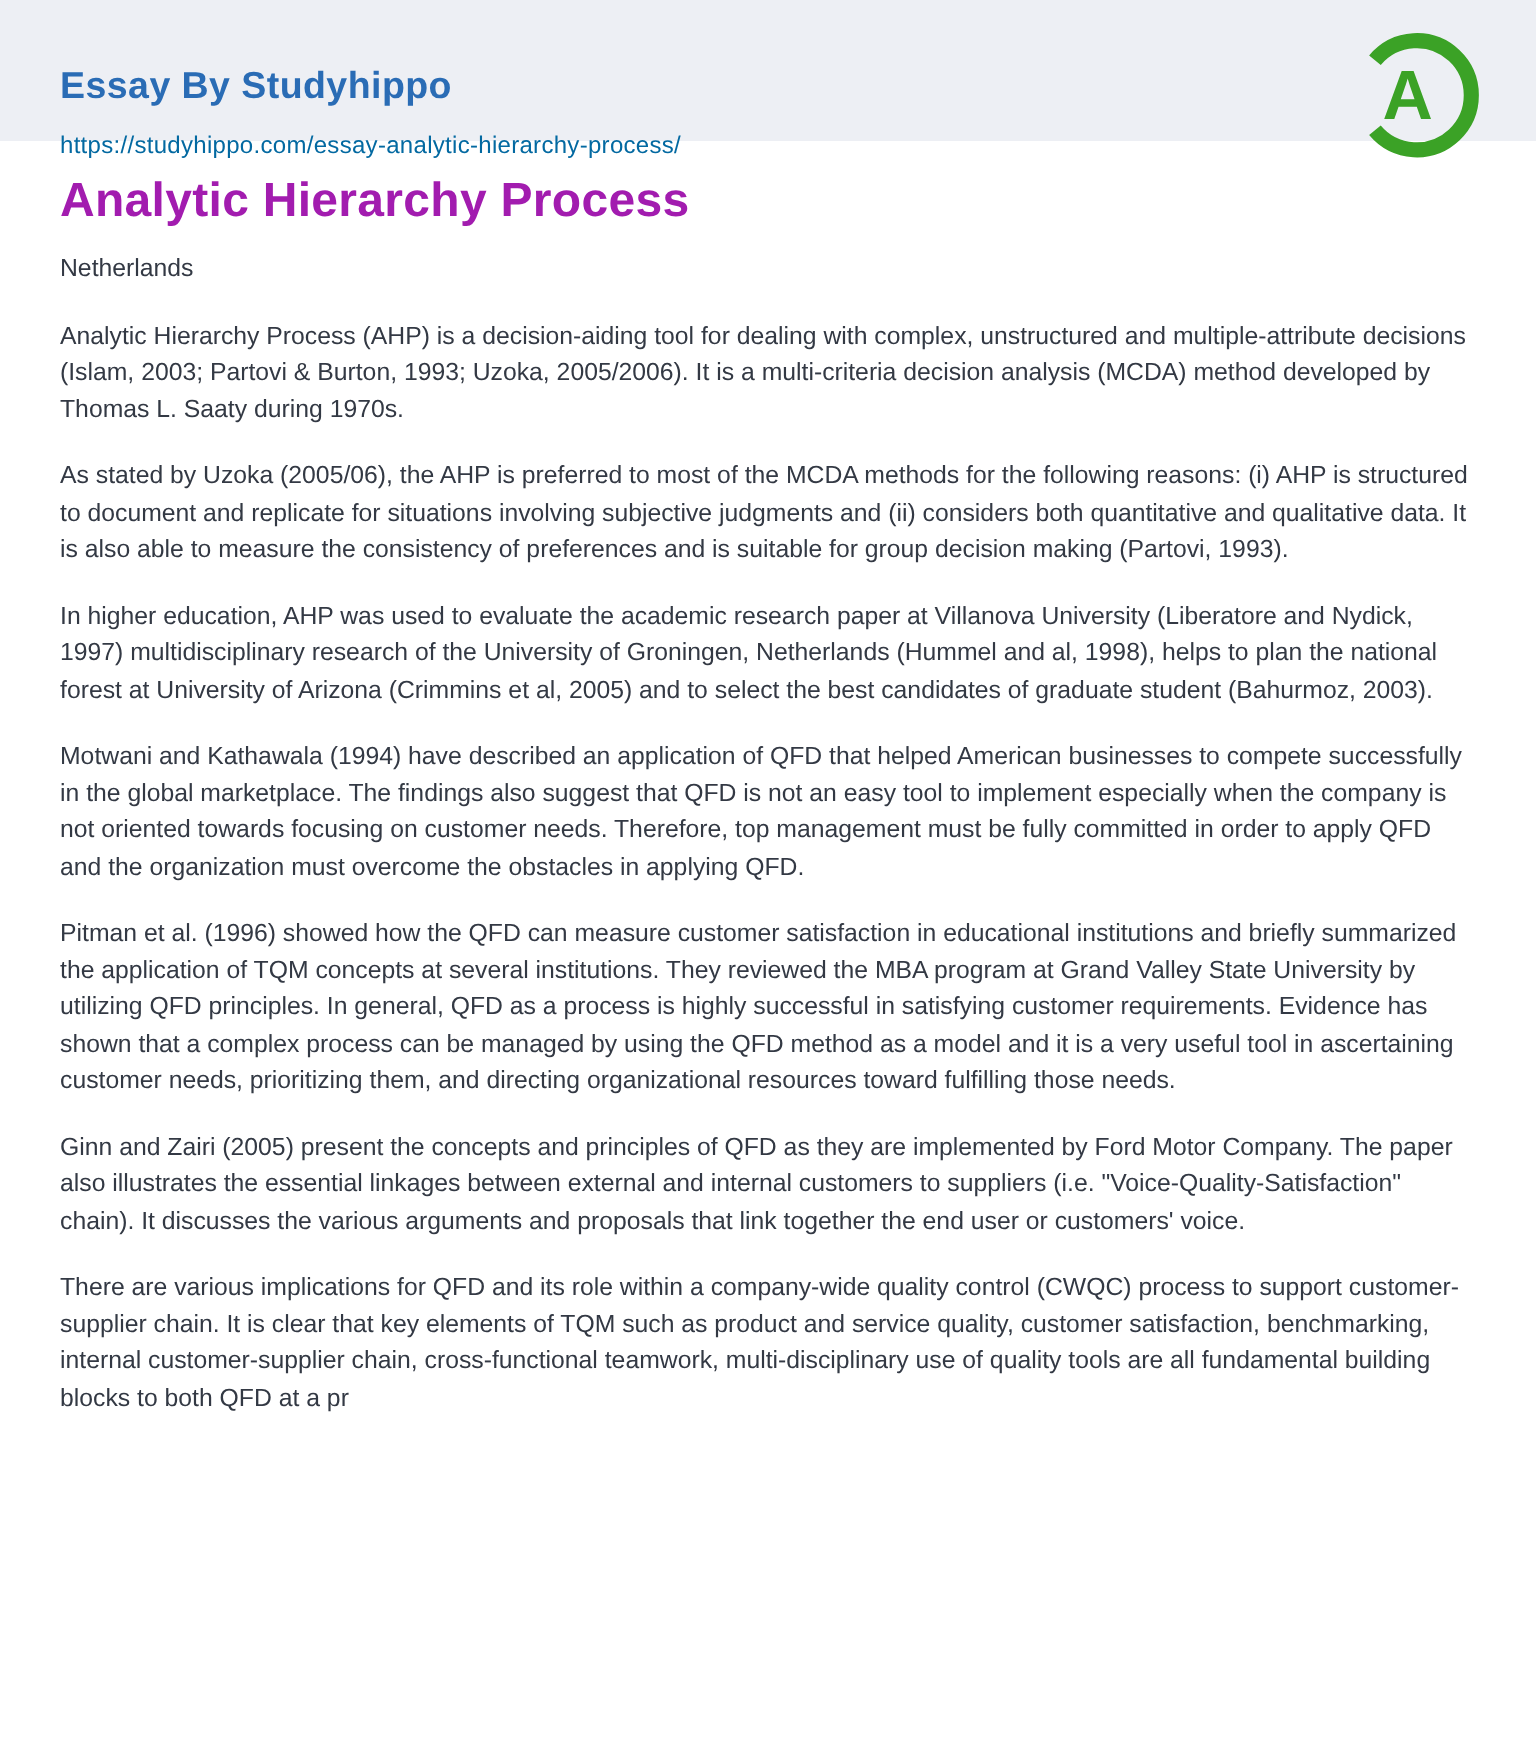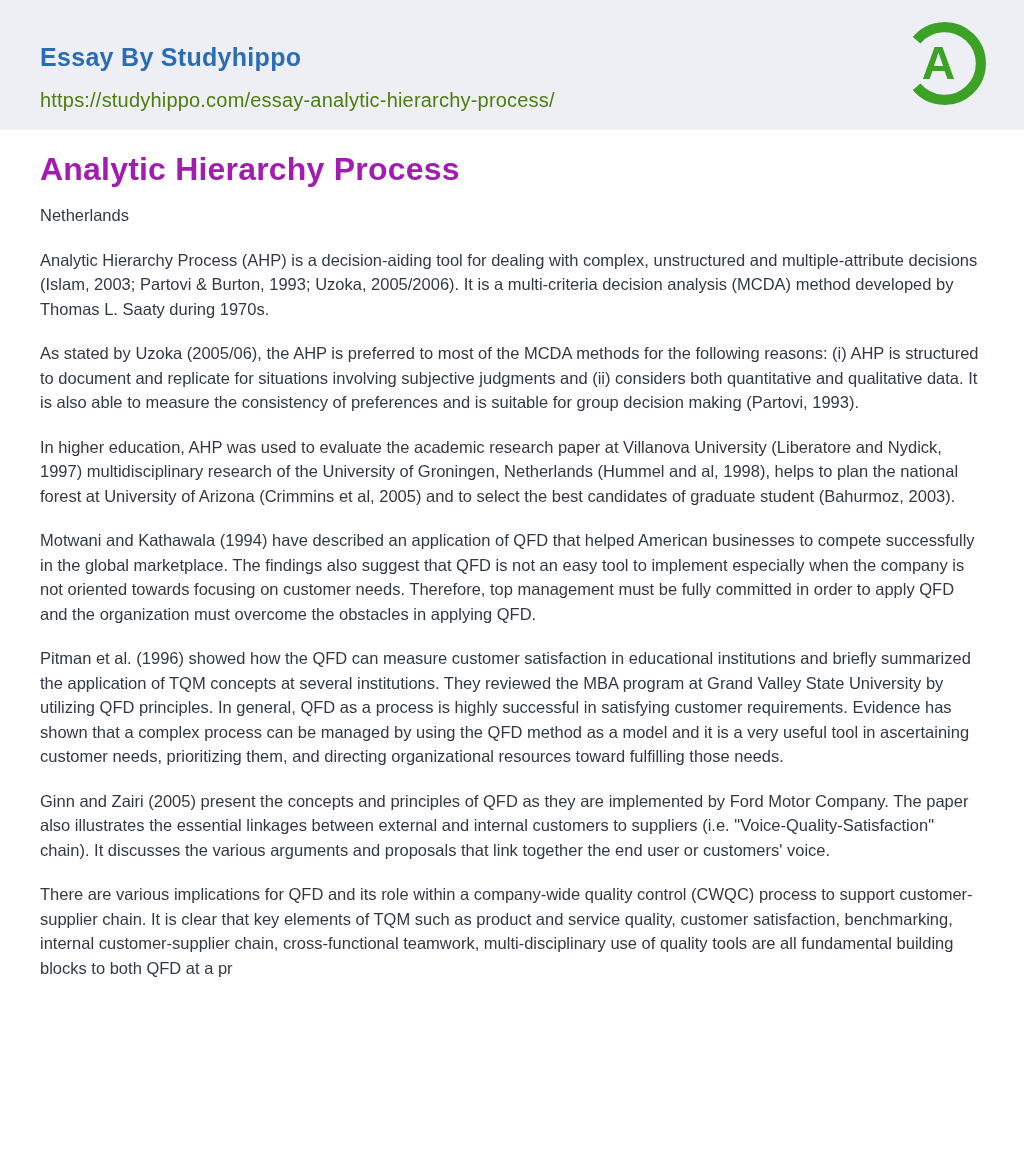--- a/index.html
+++ b/index.html
@@ -11,34 +11,34 @@
   }
   .page {
     width: 1024px;
     height: 1163px;
     background: #ffffff;
     overflow: hidden;
     position: relative;
   }
   .header {
     background: #edeff4;
-    height: 130px;
+    height: 94px;
     padding: 43px 40px 0 40px;
     position: relative;
   }
   .site-title {
     margin: 0 0 17px 0;
     font-size: 25px;
     font-weight: bold;
     letter-spacing: 0.3px;
     color: #2a6cb5;
   }
   .page-url {
-    font-size: 20px;
-    color: #4d7c0f;
+    font-size: 16px;
+    color: #0369a1;
     text-decoration: none;
     letter-spacing: 0.2px;
   }
   .logo {
     position: absolute;
     top: 13px;
     right: 29px;
     width: 101px;
     height: 101px;
   }

